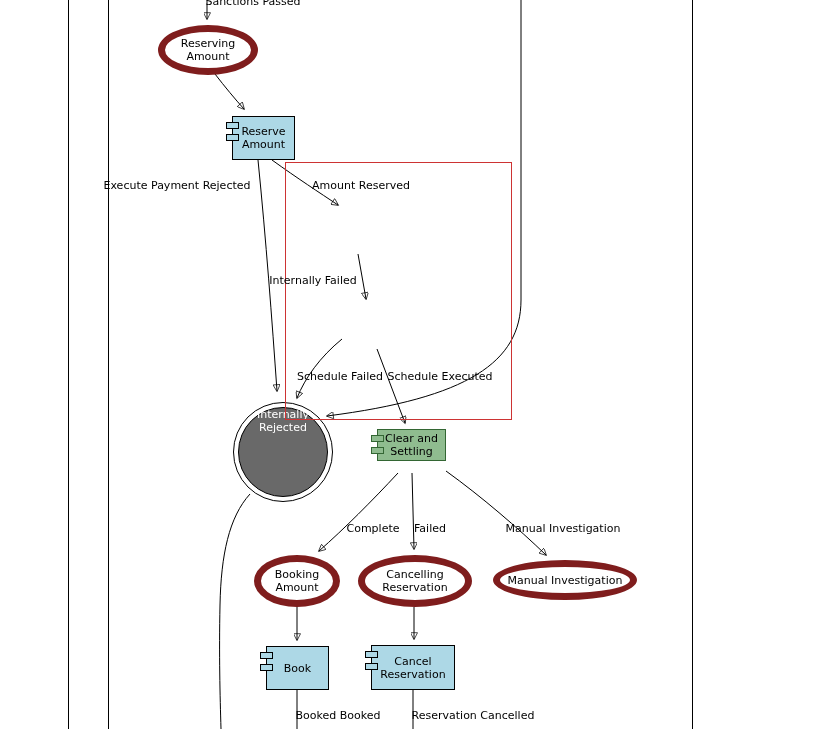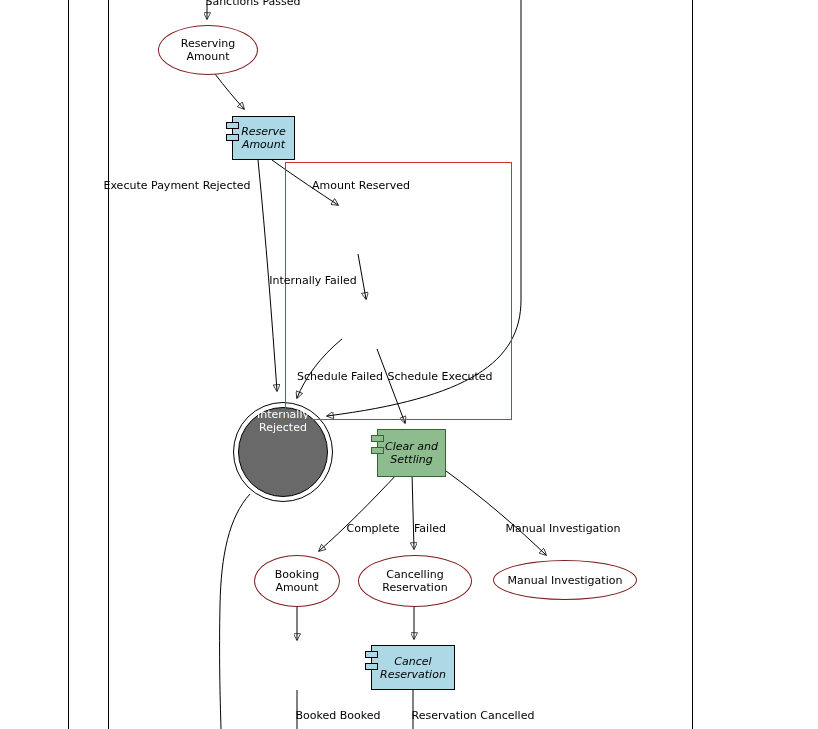--- a/index.html
+++ b/index.html
@@ -16,25 +16,24 @@
     position:absolute;border:1px solid var(--highlight,#cd3333);
     background:transparent;pointer-events:none;z-index:30;
   }
   .node{
     position:absolute;display:flex;align-items:center;justify-content:center;
     text-align:center;line-height:13px;z-index:20;box-sizing:border-box;
   }
   .lbl{white-space:pre-line;}
   .ellipse{
     background:var(--node-fill,#fff);
-    border:1px solid #7f1d1d;border-radius:50%;
+    border:7px solid #7f1d1d;border-radius:50%;
   }
   .comp{
     border:1px solid var(--task-border,#000);
-    font-style:italic;
   }
   .comp.task{background:var(--task-fill,#add8e6);}
   .comp.settle{background:var(--settle-fill,#8fbc8f);border-color:var(--settle-border,#336633);}
   .tab{
     position:absolute;left:-7px;width:13px;height:7px;box-sizing:border-box;
     border:1px solid var(--task-border,#000);background:inherit;
   }
   .tab.t1{top:5px;}
   .tab.t2{top:17px;}
   .comp.settle .tab{border-color:var(--settle-border,#336633);}
@@ -100,41 +99,46 @@
 
 
 
   <div class="endstate-outer" style="left:233px;top:402px">
     <div class="endstate-inner">
       <span class="lbl">Internally
 Rejected</span>
     </div>
   </div>
 
-  <div class="node comp settle" style="left:377px;top:429px;width:69px;height:48px">
+  <div class="node comp settle" style="left:377px;top:429px;width:69px;height:32px">
     <div class="tab t1"></div>
     <div class="tab t2"></div>
     <span class="lbl">Clear and
 Settling</span>
   </div>
 
   <div class="node ellipse" style="left:254px;top:555px;width:86px;height:52px">
     <span class="lbl">Booking
 Amount</span>
   </div>
 
   <div class="node ellipse" style="left:358px;top:555px;width:114px;height:52px">
     <span class="lbl">Cancelling
 Reservation</span>
   </div>
 
   <div class="node ellipse" style="left:493px;top:560px;width:144px;height:40px">
     <span class="lbl">Manual Investigation</span>
   </div>
 
+  <div class="node comp task" style="left:266px;top:646px;width:63px;height:44px">
+    <div class="tab t1"></div>
+    <div class="tab t2"></div>
+    <span class="lbl">Book</span>
+  </div>
 
   <div class="node comp task" style="left:371px;top:645px;width:84px;height:45px">
     <div class="tab t1"></div>
     <div class="tab t2"></div>
     <span class="lbl">Cancel
 Reservation</span>
   </div>
 
   <div class="redbox" style="left:285px;top:162px;width:225px;height:256px"></div>
 

